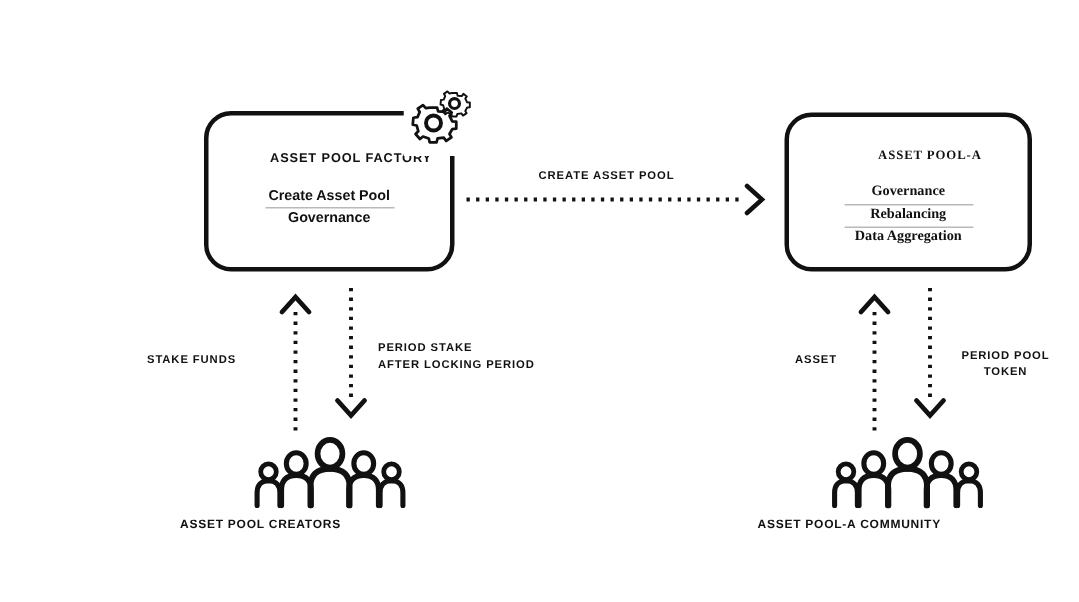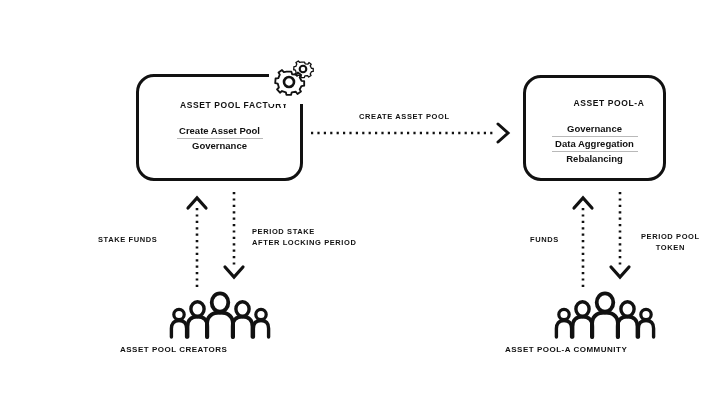--- a/index.html
+++ b/index.html
@@ -171,39 +171,39 @@
                  L 3.0,11.2 L 2.2,14.0 L -2.8,14.0 L -3.4,11.2
                  L -7.6,9.8 L -9.8,11.6 L -13.0,8.0 L -11.0,6.0
                  L -12.2,1.8 L -15.0,1.2 L -14.6,-3.8 L -11.6,-4.2
                  L -10.0,-8.0 L -11.4,-10.4 L -7.6,-13.0 L -5.6,-10.8
                  Z" fill="none" stroke="#111111" stroke-width="2.0" stroke-linejoin="round" transform="scale(0.92)"></path>
         <circle cx="0" cy="0" r="5.0" fill="none" stroke="#111111" stroke-width="2.6"></circle>
       </g>
     </svg>
   </div>
 
-  <div class="node-box" style="left:523px; top:75px; width:143px; height:106px;">
+  <div class="node-box" style="left:523px; top:75px; width:165px; height:106px;font-family:Liberation Serif, serif;">
     <div class="box-title" style="top:20px;">ASSET POOL-A</div>
     <div class="box-lines" style="top:43px;">
       <div class="box-line">Governance</div>
+      <div class="box-line">Rebalancing</div>
       <div class="box-line">Data Aggregation</div>
-      <div class="box-line">Rebalancing</div>
     </div>
   </div>
 
   <div class="edge-label" style="left:359px; top:111px;">CREATE ASSET POOL</div>
 
   <div class="edge-label" style="left:98px; top:234px;">STAKE FUNDS</div>
 
   <div class="edge-label" style="left:252px; top:226px;">
     <div>PERIOD STAKE</div>
     <div>AFTER LOCKING PERIOD</div>
   </div>
 
-  <div class="edge-label" style="left:530px; top:234px;">FUNDS</div>
+  <div class="edge-label" style="left:530px; top:234px;">ASSET</div>
 
   <div class="edge-label" style="left:641px; top:231px; text-align:center;">
     <div>PERIOD POOL</div>
     <div>TOKEN</div>
   </div>
 
   <div class="people-wrap" style="left:168px; top:287px; width:104px; height:52px;">
     <svg viewBox="0 0 104 52" width="104" height="52">
 
       <g stroke="#111111" fill="none" stroke-width="3.4" stroke-linecap="round">

